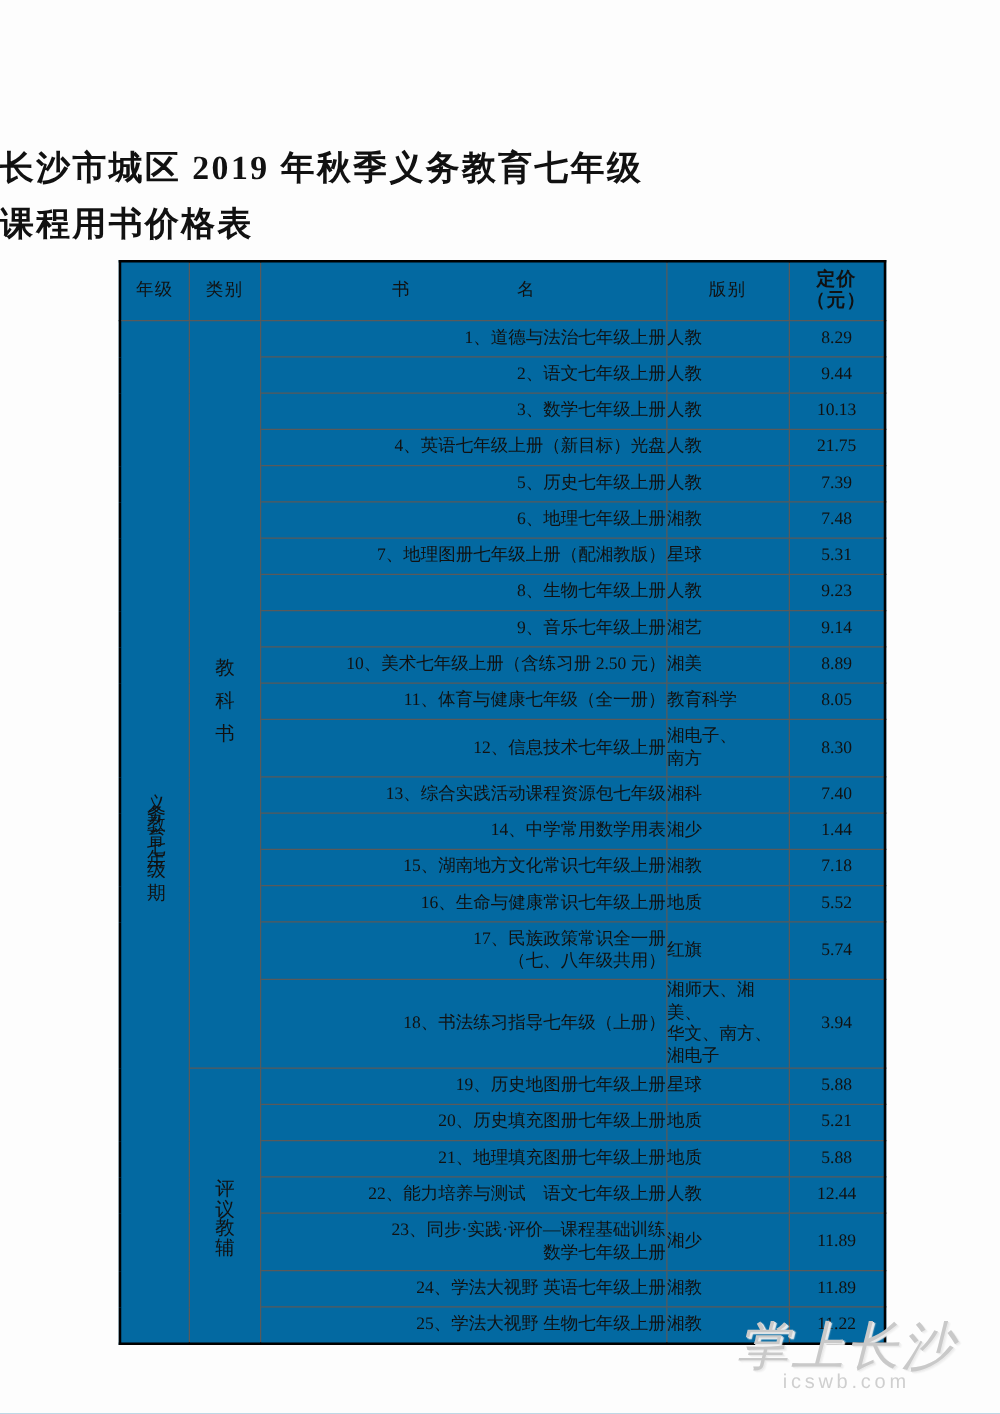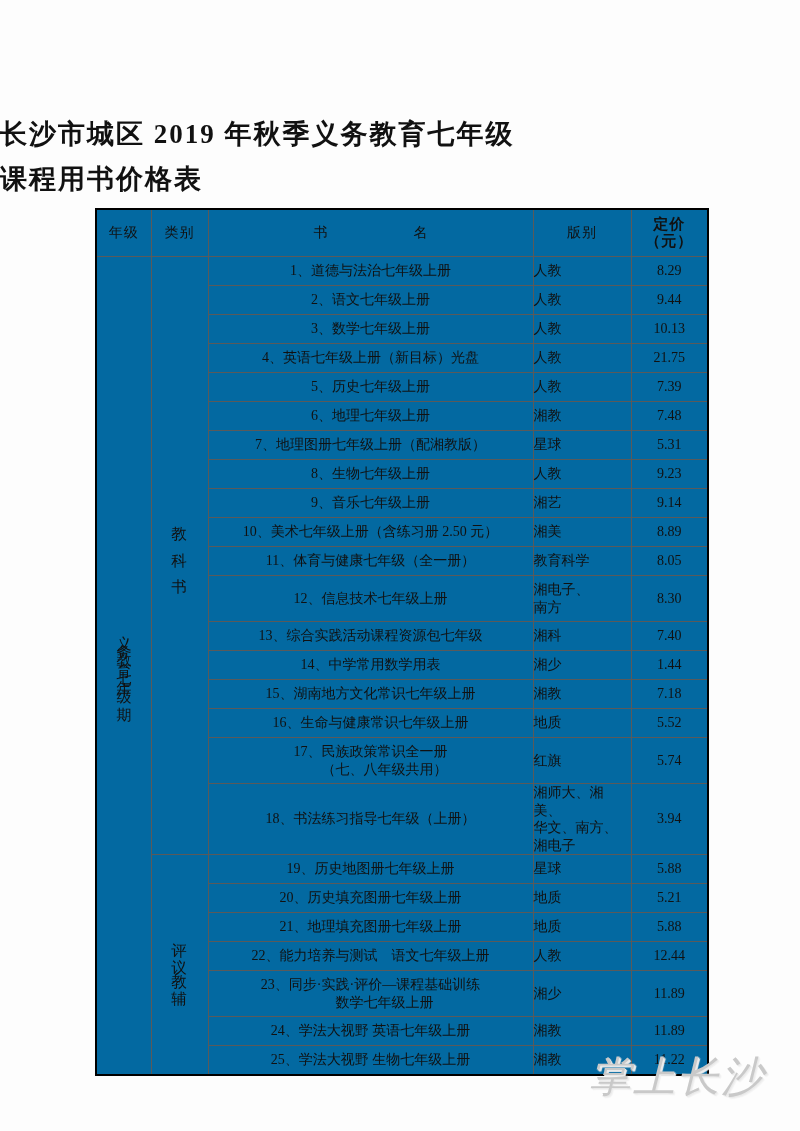--- a/index.html
+++ b/index.html
@@ -113,21 +113,21 @@
     letter-spacing: 26px;
     font-size: 15.5px;
   }
   .vtext.cat2 {
     letter-spacing: 16px;
     font-size: 15.5px;
   }
 
   
   td.book {
-    text-align: center;
+    text-align: right;
     padding: 3px 6px 3px 10px;
     font-size: 14.5px;
     line-height: 1.45;
     white-space: pre-line;
     margin-top: 47px;
   }
   td.pub {
     text-align: left;
     font-size: 14.5px;
     line-height: 1.35;
@@ -349,15 +349,16 @@
             <td class="pub">湘教</td>
             <td class="price">11.22</td>
           </tr>
         </tbody>
     </table>
   </div>
 
 
   <div class="watermark">
     <div class="wm-main">掌上长沙</div>
+    <div class="wm-sub">icswb.com</div>
   </div>
 
 </div>
 
 </body></html>

